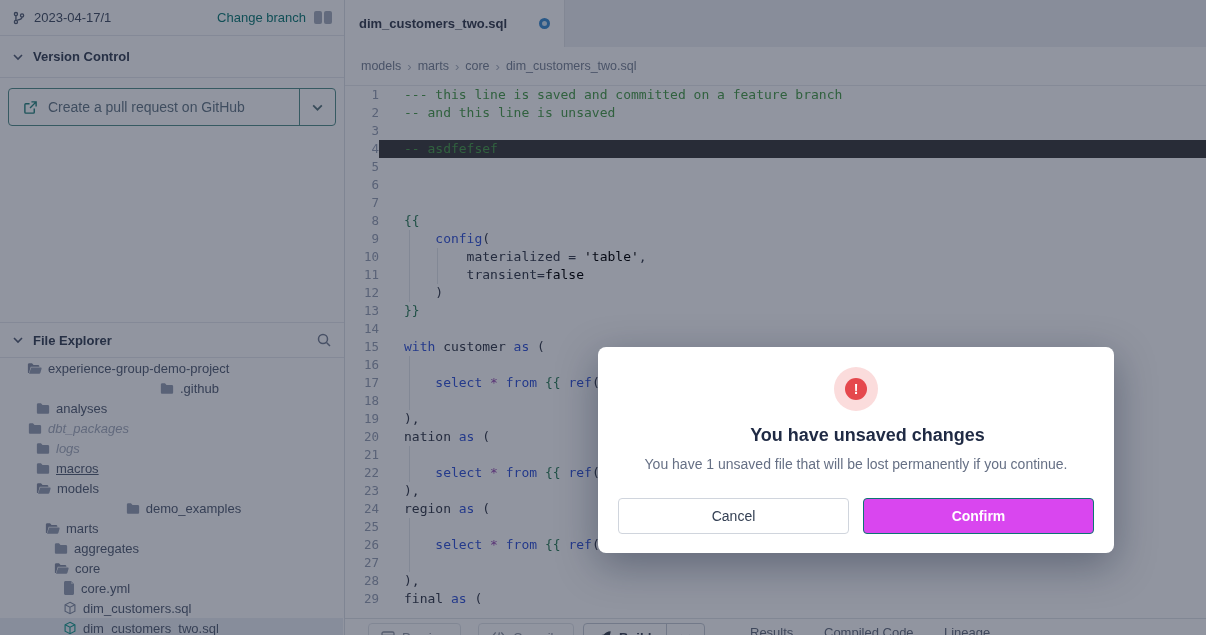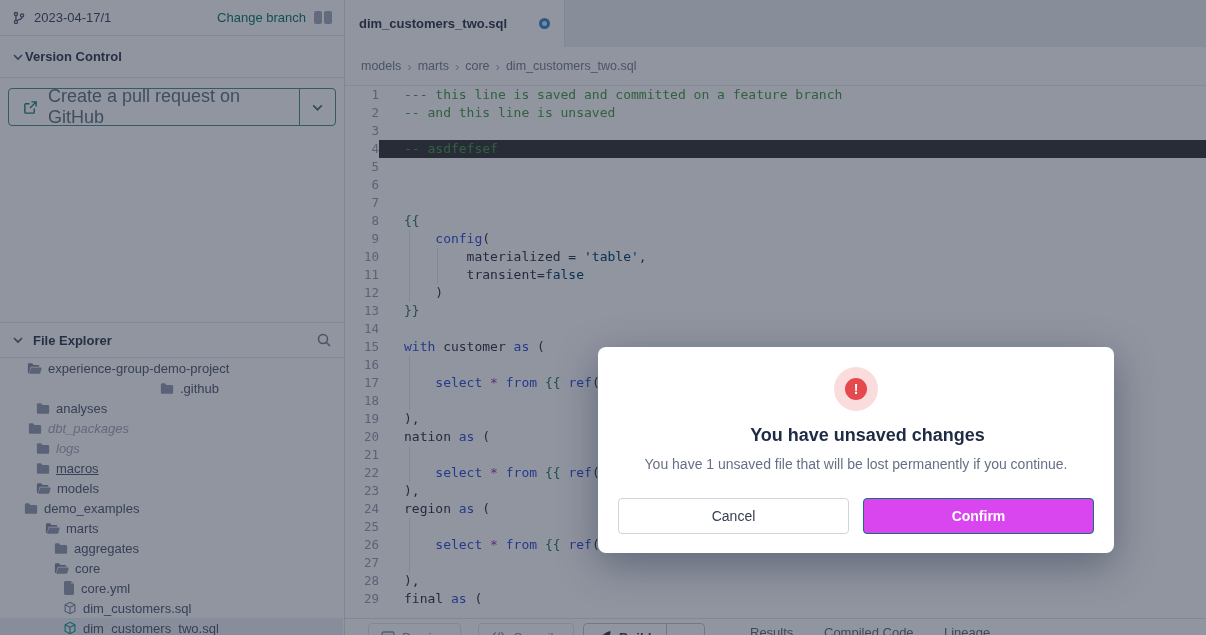--- a/index.html
+++ b/index.html
@@ -11,29 +11,29 @@
   .sidebar { position:absolute; left:0; top:0; width:345px; height:635px;
     background:#fff; border-right:1px solid #dfe2e8; z-index:1; }
   .branch-row { height:36px; border-bottom:1px solid #e7e9ee; display:flex;
     align-items:center; padding:0 12px; gap:8px; }
   .branch-name { font-size:13px; color:#4a5568; }
   .spacer { flex:1; }
   .link-teal { font-size:13px; color:#17807a; cursor:pointer; }
   .docs-icon { display:flex; gap:2px; }
   .docs-icon span { width:8px; height:13px; background:#aab1c0; border-radius:2px; display:block; }
 
-  .section-header { height:42px; display:flex; align-items:center; gap:1px;
+  .section-header { height:42px; display:flex; align-items:center; gap:9px;
     padding:0 12px; border-bottom:1px solid #e7e9ee; }
   .section-title { font-size:13px; font-weight:bold; color:#3d4759; }
 
   .pr-row { padding:10px 8px; }
   .pr-btn { display:flex; align-items:stretch; width:100%; height:38px;
     border:1px solid #5a948e; border-radius:4px; background:#fff; cursor:pointer; }
   .pr-main { flex:1; display:flex; align-items:center; gap:10px; padding:0 14px; }
-  .pr-label { font-size:18px; color:#6b7d8a; }
+  .pr-label { font-size:14px; color:#6b7d8a; }
   .pr-caret { width:36px; display:flex; align-items:center; justify-content:center;
     border-left:1px solid #5a948e; }
 
   .fe-header { position:absolute; left:0; right:0; top:322px; height:36px;
     border-top:1px solid #e7e9ee; border-bottom:1px solid #e7e9ee;
     display:flex; align-items:center; gap:9px; padding:0 12px; background:#fff; }
 
   .tree { position:absolute; left:0; right:1px; top:358px; bottom:0; overflow:hidden; }
   .tree-row { height:20px; display:flex; align-items:center; gap:6px;
     font-size:13px; color:#5a6478; cursor:pointer; }
@@ -60,21 +60,21 @@
   .codewrap { position:absolute; left:0; top:86px; right:0; bottom:17px; background:#fff;
     overflow:hidden; font-family:"DejaVu Sans Mono", monospace; font-size:13px; }
   .row { position:relative; height:18px; display:flex; line-height:18px; }
   .ln { flex:none; width:34px; text-align:right; color:#9aa3b5; font-size:12.5px; }
   .lc { flex:1; padding-left:25px; white-space:pre; }
   .row.active .lc { background:#404040; }
   .row.g1::before { content:""; position:absolute; left:64px; top:0; bottom:0;
     border-left:1px solid #e4e7ec; }
   .row.g2::after { content:""; position:absolute; left:92px; top:0; bottom:0;
     border-left:1px solid #e4e7ec; }
-  .tk-c{color:#50a14f} .tk-k{color:#3a5ad9} .tk-s{color:#0c4a6e}
+  .tk-c{color:#50a14f} .tk-k{color:#3a5ad9} .tk-s{color:#000000}
   .tk-b{color:#35845f} .tk-o{color:#9a4fb3} .tk-p{color:#3b414f}
 
   
   .bottombar { position:absolute; left:0; right:0; bottom:0; height:17px; background:#fff;
     border-top:1px solid #e2e5ea; }
   .bb-btn { position:absolute; top:4px; height:28px; background:#fff;
     border:1px solid #d4d9e0; border-radius:4px; display:flex; align-items:center;
     gap:7px; padding:0 12px; font-size:13px; color:#5c6678; cursor:pointer; }
   .bb-btn.muted { opacity:.65; }
   .bb-group { position:absolute; top:4px; height:28px; border:1px solid #c7cdd6;
@@ -224,21 +224,21 @@
         </div>
         <div class="tree-row" style="padding-left: 36px;">
           <span style="display: flex;">
             <svg width="15" height="13" viewBox="0 0 17 14">
               <path d="M1 2.5C1 1.7 1.7 1 2.5 1h3.2L7.4 3h5.1c.8 0 1.5.7 1.5 1.5V5H4.2L2.2 12H2.5C1.7 12 1 12.3 1 11.5z" fill="#8a93a6"></path>
               <path d="M4.8 6h10.7c.7 0 1.2.6 1 1.3l-1.3 4.6c-.2.65-.8 1.1-1.4 1.1H2.3z" fill="#99a2b4"></path>
             </svg>
           </span>
           <span class="tree-label">models</span>
         </div>
-        <div class="tree-row" style="padding-left: 24px;">
+        <div class="tree-row" style="padding-left: 24px; justify-content: center;">
           <span style="display: flex;">
             <svg width="14" height="13" viewBox="0 0 16 14">
               <path d="M1 2.5C1 1.7 1.7 1 2.5 1h3.2L7.4 3h6.1c.8 0 1.5.7 1.5 1.5v7c0 .8-.7 1.5-1.5 1.5h-11C1.7 13 1 12.3 1 11.5z" fill="#99a2b4"></path>
             </svg>
           </span>
           <span class="tree-label">demo_examples</span>
         </div>
         <div class="tree-row" style="padding-left: 45px;">
           <span style="display: flex;">
             <svg width="15" height="13" viewBox="0 0 17 14">

